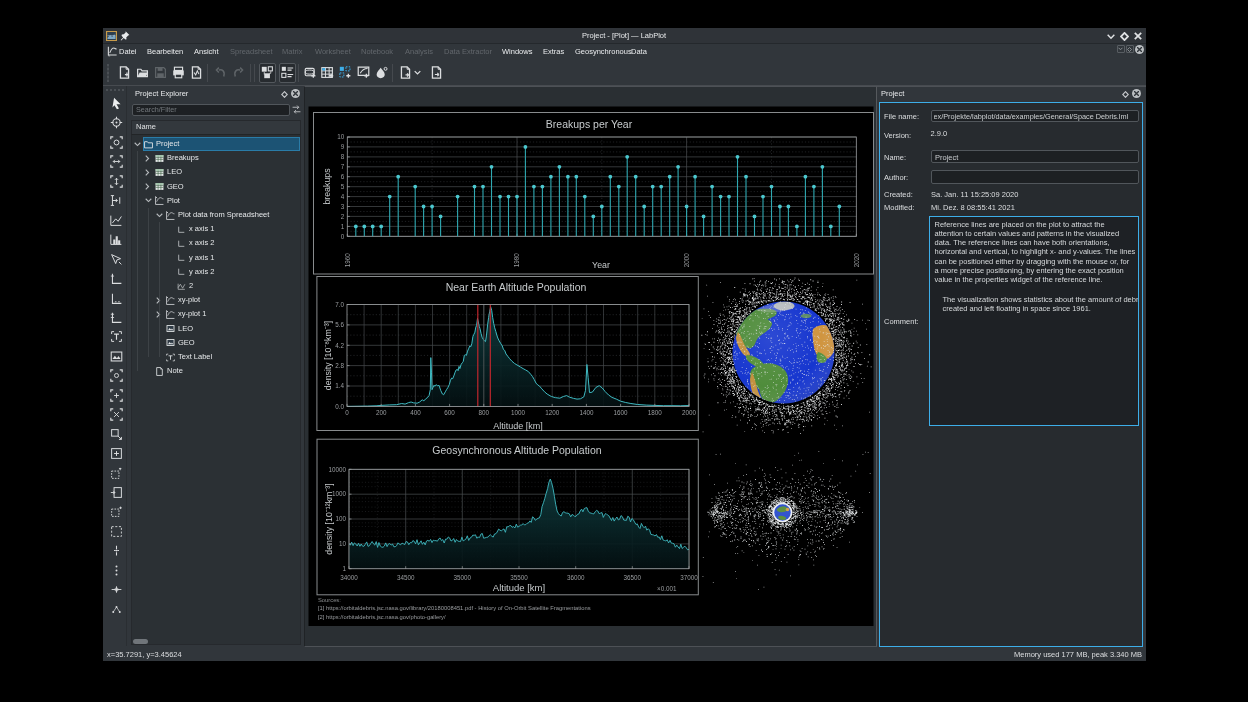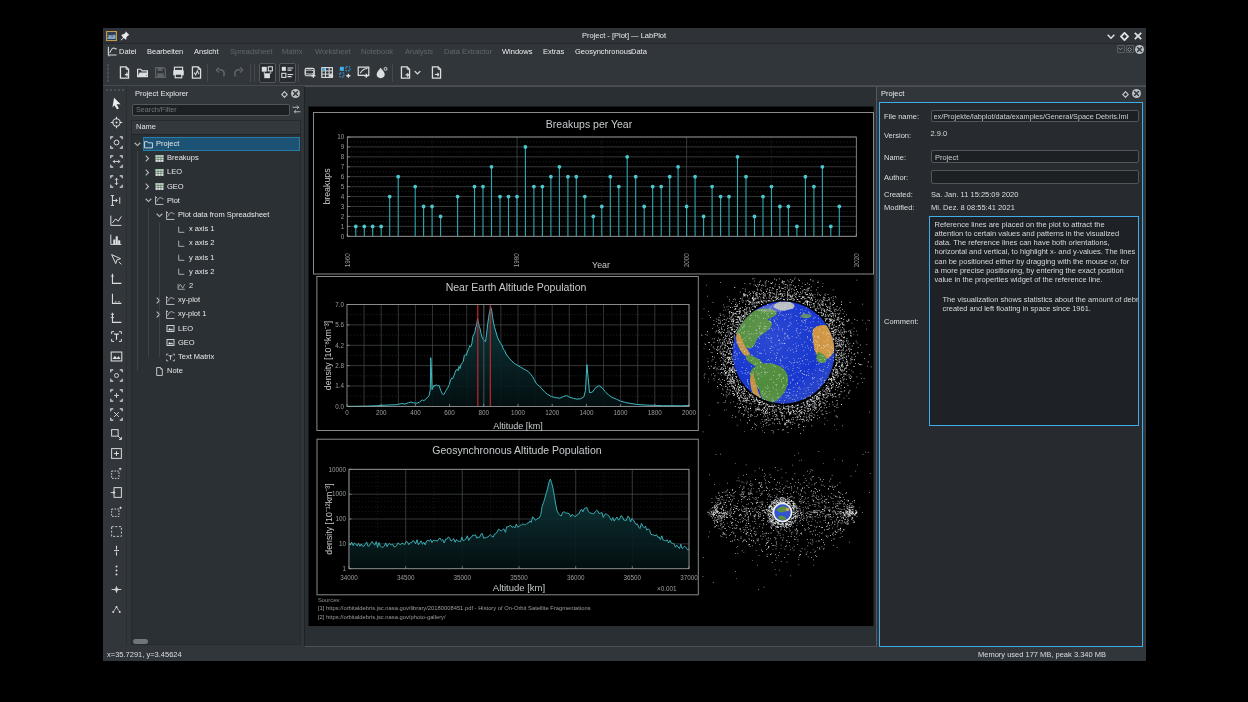--- a/index.html
+++ b/index.html
@@ -385,21 +385,21 @@
 <svg style="position:absolute;left:166px;top:338.29999999999995px" width="9" height="9" viewBox="0 0 16 16">
     <rect x="1" y="2" width="14" height="12" fill="#e8eaeb"></rect>
     <rect x="2.5" y="3.5" width="11" height="9" fill="#2f3a44"></rect>
     <path d="M3.5 11l3-4 2.5 3 1.5-2 2.5 3z" fill="#e8eaeb"></path>
   </svg>
 <div class="t" style="left:178px;top:337.8px;color:#e6e8ea">GEO</div>
 <svg style="position:absolute;left:166px;top:352.5px" width="9" height="9" viewBox="0 0 16 16">
     <path d="M1 2h3M12 2h3M1 14h3M12 14h3M1 2v2.5M15 2v2.5M1 11.5v2.5M15 11.5v2.5" stroke="#dfe2e4" stroke-width="1.3"></path>
     <path d="M4.5 5h7M8 5v7" stroke="#dfe2e4" stroke-width="1.5"></path>
   </svg>
-<div class="t" style="left:178px;top:352.0px;color:#e6e8ea">Text Matrix</div>
+<div class="t" style="left:178px;top:352.0px;color:#e6e8ea">Text Label</div>
 <svg style="position:absolute;left:155px;top:366.7px" width="9" height="9" viewBox="0 0 16 16">
     <path d="M3 1h7l3 3v11H3z" fill="none" stroke="#dfe2e4" stroke-width="1.5"></path>
     <path d="M10 1v3h3" fill="none" stroke="#dfe2e4" stroke-width="1.1"></path>
   </svg>
 <div class="t" style="left:167px;top:366.2px;color:#e6e8ea">Note</div>
 <div class="a" style="left:137px;top:151.0px;width:1px;height:220.2px;background:#4a4f53;opacity:0.6"></div>
 <div class="a" style="left:148px;top:207.8px;width:1px;height:149.2px;background:#4a4f53;opacity:0.6"></div>
 <div class="a" style="left:159px;top:222.0px;width:1px;height:135.0px;background:#4a4f53;opacity:0.6"></div>
 <div class="a" style="left:304px;top:86px;width:573px;height:561px;background:#2a2f33;border-top:1px solid #4d5156;border-bottom:1px solid #4d5156;border-right:1px solid #55595d;border-left:1px solid #202326"></div>
 <svg width="572" height="560" viewBox="305 87 572 560" style="position:absolute;left:305px;top:87px">
@@ -726,12 +726,12 @@
 <div class="t" style="left:931px;top:190px;color:#dcdee0">Sa. Jan. 11 15:25:09 2020</div>
 <div class="t" style="left:884px;top:202.5px;color:#dcdee0">Modified:</div>
 <div class="t" style="left:931px;top:202.5px;color:#dcdee0">Mi. Dez. 8 08:55:41 2021</div>
 <div class="t" style="left:884px;top:317px;color:#dcdee0">Comment:</div>
 <div class="a" style="left:929px;top:216px;width:209.5px;height:209.5px;background:#1e2125;border:1px solid #3daee9;color:#d6d9db;font-size:7.5px;line-height:9.15px;padding:3px 4.5px;white-space:nowrap;overflow:hidden">
     <p style="margin:0 0 10.5px 0">Reference lines are placed on the plot to attract the<br>attention to certain values and patterns in the visualized<br>data. The reference lines can have both orientations,<br>horizontal and vertical, to highlight x- and y-values. The lines<br>can be positioned either by dragging with the mouse or, for<br>a more precise positioning, by entering the exact position<br>value in the properties widget of the reference line.</p>
     <p style="margin:8px">The visualization shows statistics about the amount of debris<br>created and left floating in space since 1961.</p>
   </div>
 <div class="a" style="left:103px;top:647px;width:1043px;height:14px;background:#31363b"></div>
 <div class="t" style="left:107px;top:650px;color:#dcdee0">x=35.7291, y=3.45624</div>
-<div class="t" style="left:942px;top:650px;width:200px;text-align:center;color:#dcdee0">Memory used 177 MB, peak 3.340 MB</div>
+<div class="t" style="left:942px;top:650px;width:200px;text-align:right;color:#dcdee0">Memory used 177 MB, peak 3.340 MB</div>
 </body></html>

